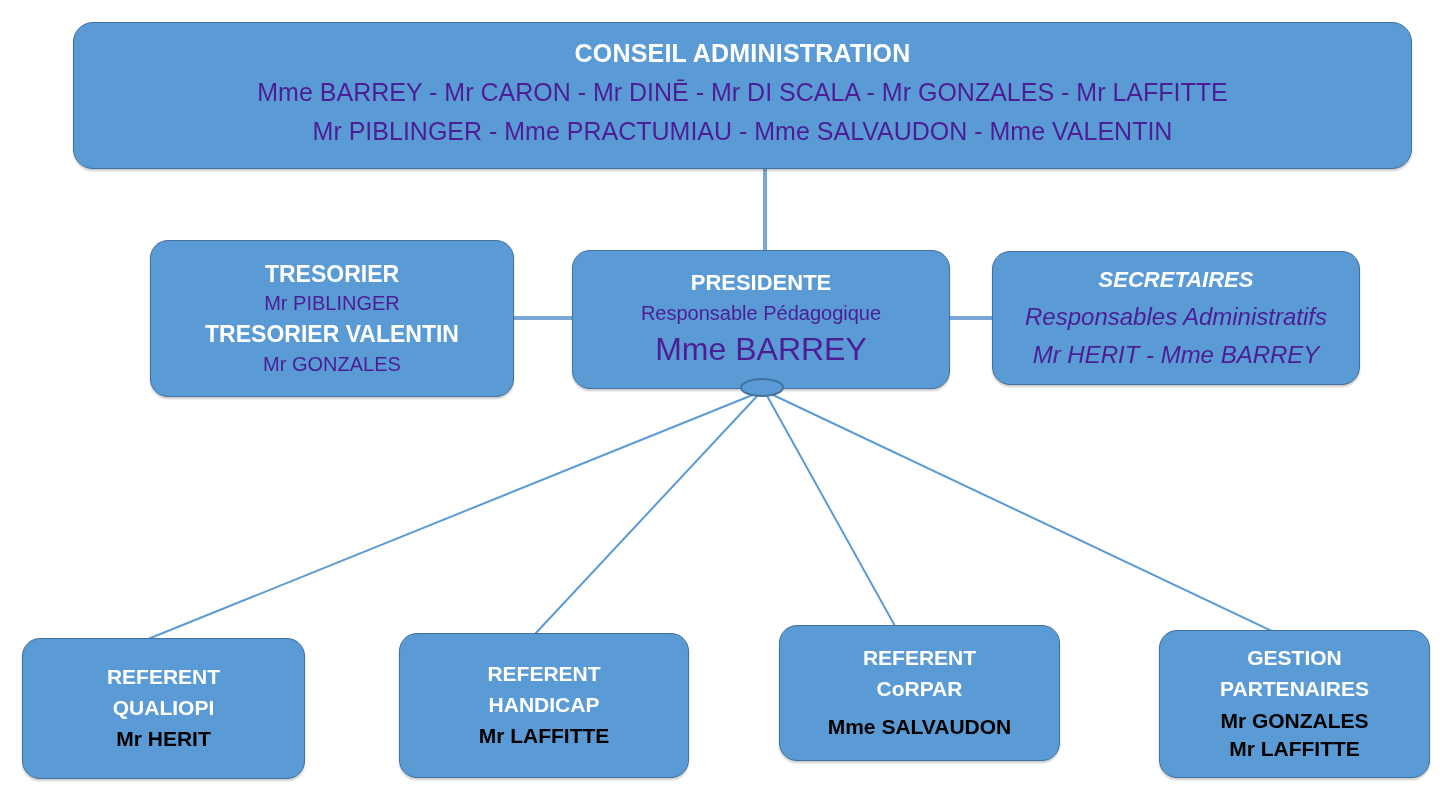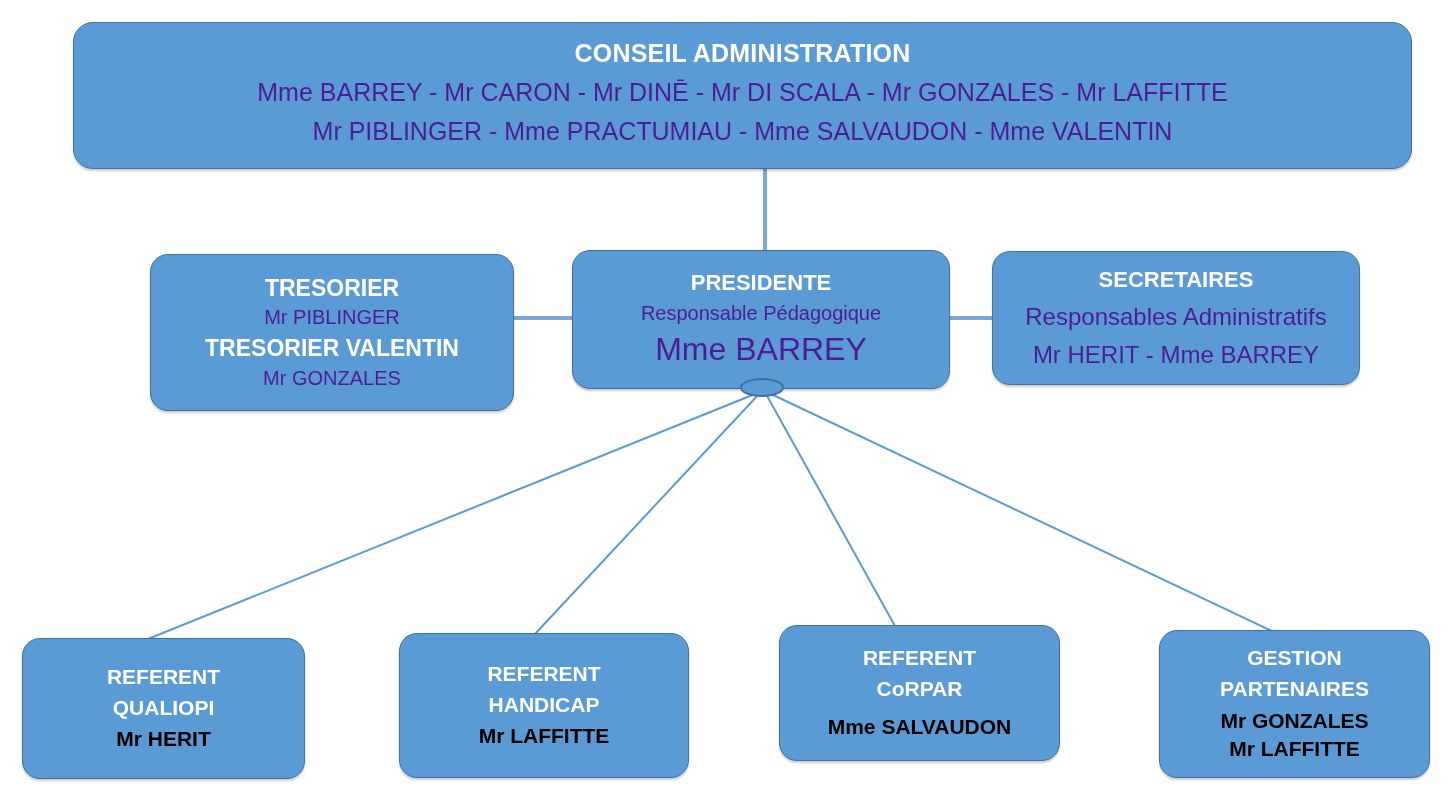--- a/index.html
+++ b/index.html
@@ -73,21 +73,21 @@
     border-radius: 20px;
     justify-content: flex-start;
     padding-top: 16px;
   }
   #node-conseil .hdr { font-size: 25px; letter-spacing: .2px; }
   #node-conseil .sub { font-size: 25px; margin-top: 9px; }
   #node-conseil .sub + .sub { margin-top: 10px; }
 
   
   #node-tresorier {
-    left: 150px; top: 254px;
+    left: 150px; top: 240px;
     width: 364px; height: 157px;
   }
   #node-tresorier .hdr { font-size: 23px; }
   #node-tresorier .sub { font-size: 20px; margin-top: 4px; }
   #node-tresorier .hdr.second { margin-top: 5px; }
   #node-tresorier .sub.last { margin-top: 5px; }
 
   
   #node-presidente {
     left: 572px; top: 250px;
@@ -104,21 +104,21 @@
     left: 740px; top: 378px;
     width: 44px; height: 19px;
     border: 2px solid #41719C;
     border-radius: 50%;
     background: #5B9BD5;
   }
 
   
   #node-secretaires {
     left: 992px; top: 251px;
-    width: 368px; height: 134px;
+    width: 368px; height: 134px; font-style: italic;
   }
   #node-secretaires .hdr { font-size: 22px; }
   #node-secretaires .sub { font-size: 24px; margin-top: 10px; }
 
   
   .leaf .hdr { font-size: 21px; }
   .leaf .hdr + .hdr { margin-top: 6px; }
   .leaf .sub-bold { font-size: 21px; margin-top: 7px; }
   .leaf .sub-bold + .sub-bold { margin-top: 4px; }
 

